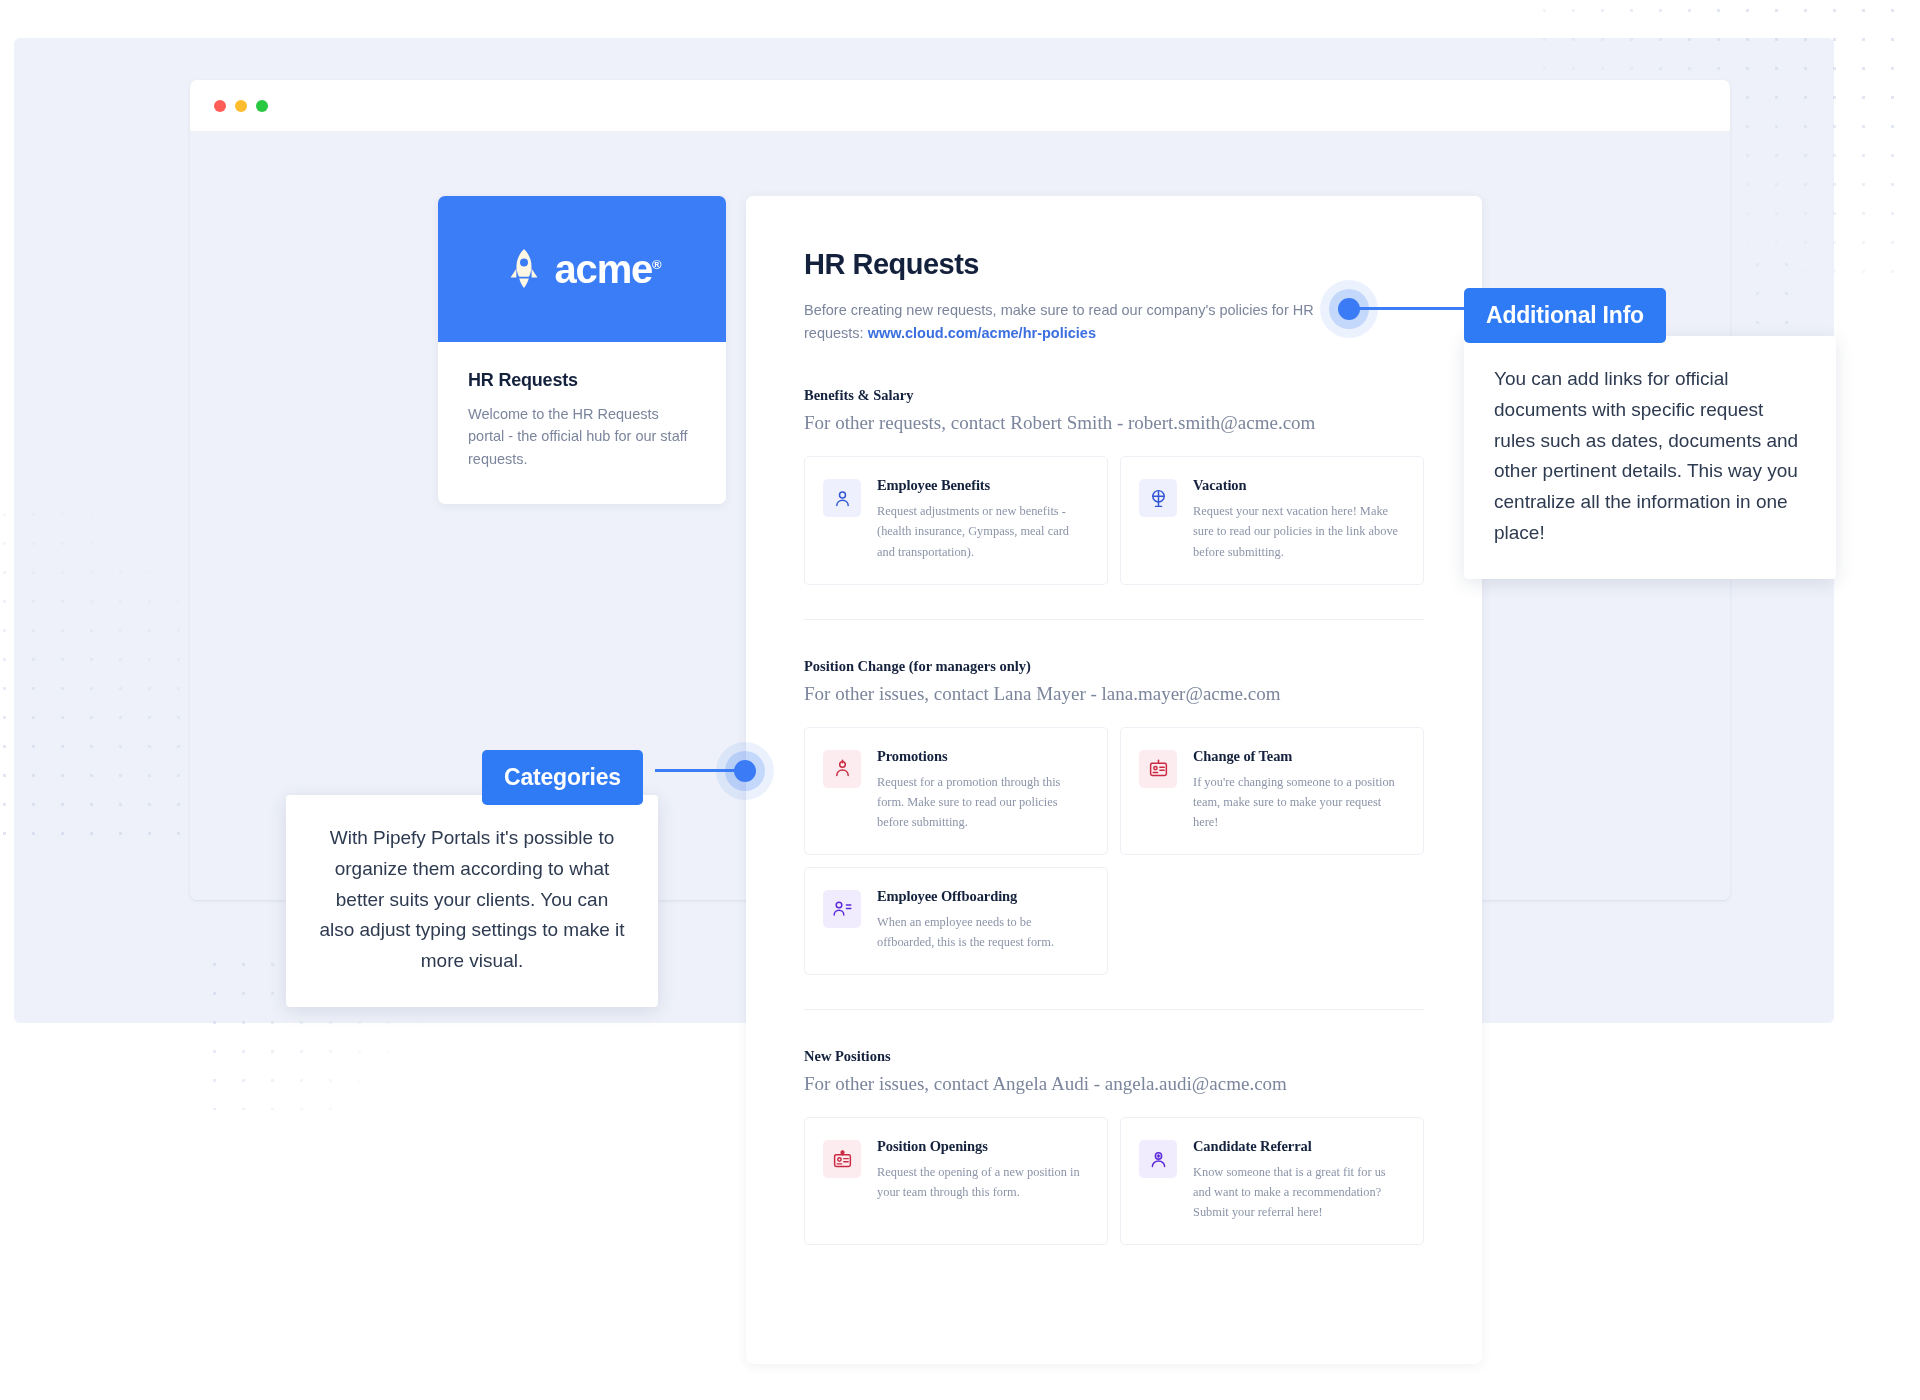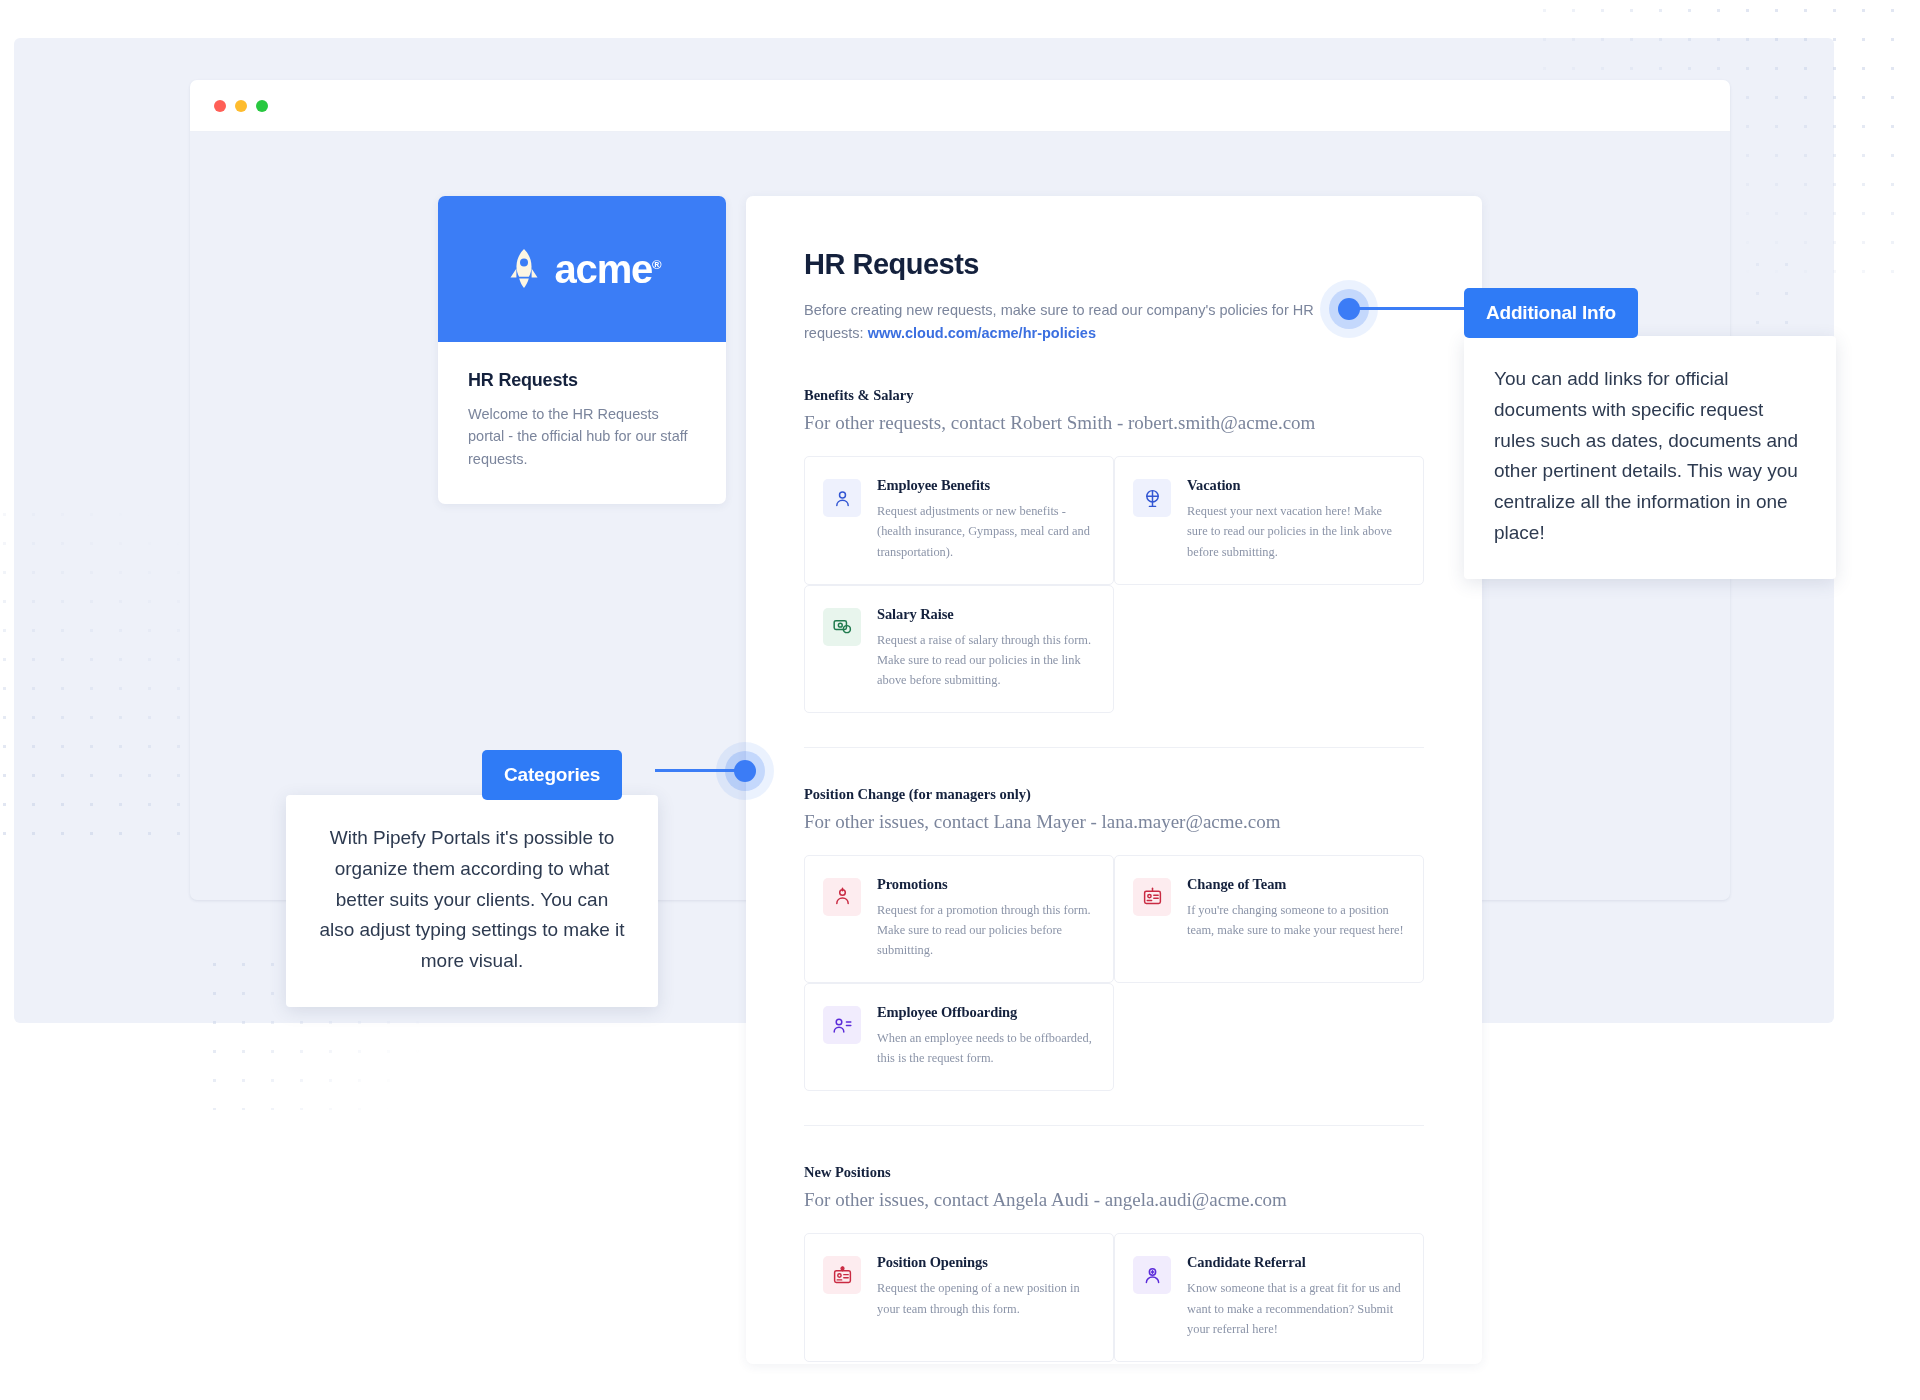--- a/index.html
+++ b/index.html
@@ -165,20 +165,21 @@
   }
   .section-contact {
     font-size: 19px;
     color: #7b859c;
     margin-bottom: 22px;
   }
 
   .card-grid {
     display: grid;
     grid-template-columns: 1fr 1fr;
+    gap: 12px;
   }
   .req-card {
     border: 1px solid #edeff5;
     border-radius: 5px;
     background: #fff;
     padding: 20px 18px 22px 18px;
     display: flex;
     gap: 16px;
     align-items: flex-start;
     min-height: 108px;
@@ -212,21 +213,21 @@
     height: 1px;
     background: #eef0f5;
     margin: 34px 0 38px 0;
   }
 
   
   .callout-chip {
     position: absolute;
     background: #2f7bf6;
     color: #fff;
-    font-size: 19px;
+    font-size: 23px;
     font-weight: 700;
     border-radius: 5px;
     padding: 14px 22px;
     letter-spacing: -.2px;
     z-index: 20;
     white-space: nowrap;
   }
   .callout-body {
     position: absolute;
     background: #fff;
@@ -339,33 +340,20 @@
                 <svg viewBox="0 0 24 24">
                   <circle cx="12" cy="9.5" r="6.5" stroke="#3256d3" stroke-width="1.7" fill="none" stroke-linecap="round" stroke-linejoin="round"></circle>
                   <path d="M12 3v13M5.5 9.5h13M12 16v5M8.5 21h7" stroke="#3256d3" stroke-width="1.7" fill="none" stroke-linecap="round" stroke-linejoin="round"></path>
                 </svg>
               </div>
               <div class="req-text">
                 <div class="req-title">Vacation</div>
                 <div class="req-desc">Request your next vacation here! Make sure to read our policies in the link above before submitting.</div>
               </div>
             </div>
-            <div class="req-card">
-              <div class="req-icon" style="background: rgb(232, 245, 237);">
-                <svg viewBox="0 0 24 24">
-                  <rect x="2.5" y="5.5" width="14" height="10" rx="2" stroke="#1f7a4d" stroke-width="1.7" fill="none" stroke-linecap="round" stroke-linejoin="round"></rect>
-                  <circle cx="9.5" cy="10.5" r="2.2" stroke="#1f7a4d" stroke-width="1.7" fill="none" stroke-linecap="round" stroke-linejoin="round"></circle>
-                  <circle cx="17" cy="15" r="4" stroke="#1f7a4d" stroke-width="1.7" fill="none" stroke-linecap="round" stroke-linejoin="round"></circle>
-                </svg>
-              </div>
-              <div class="req-text">
-                <div class="req-title">Salary Raise</div>
-                <div class="req-desc">Request a raise of salary through this form. Make sure to read our policies in the link above before submitting.</div>
-              </div>
-            </div>
           </div>
         </section>
         <div class="divider"></div>
         <section class="section">
           <div class="section-head">Position Change (for managers only)</div>
           <div class="section-contact">For other issues, contact Lana Mayer - lana.mayer@acme.com</div>
           <div class="card-grid">
             <div class="req-card">
               <div class="req-icon" style="background: rgb(253, 236, 239);">
                 <svg viewBox="0 0 24 24">

